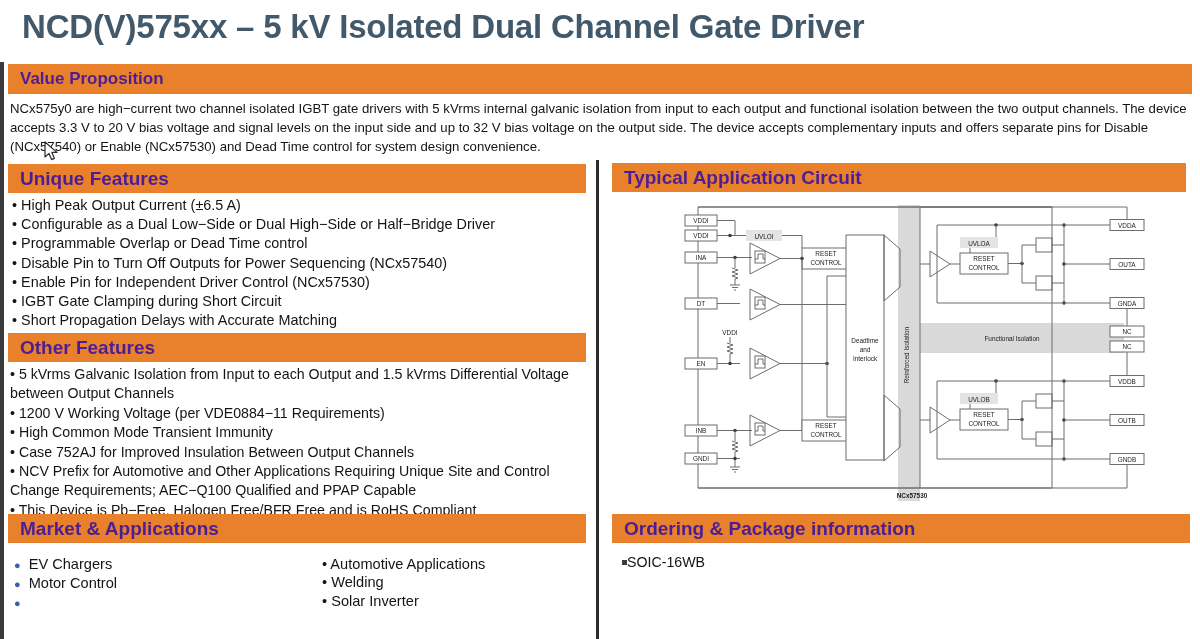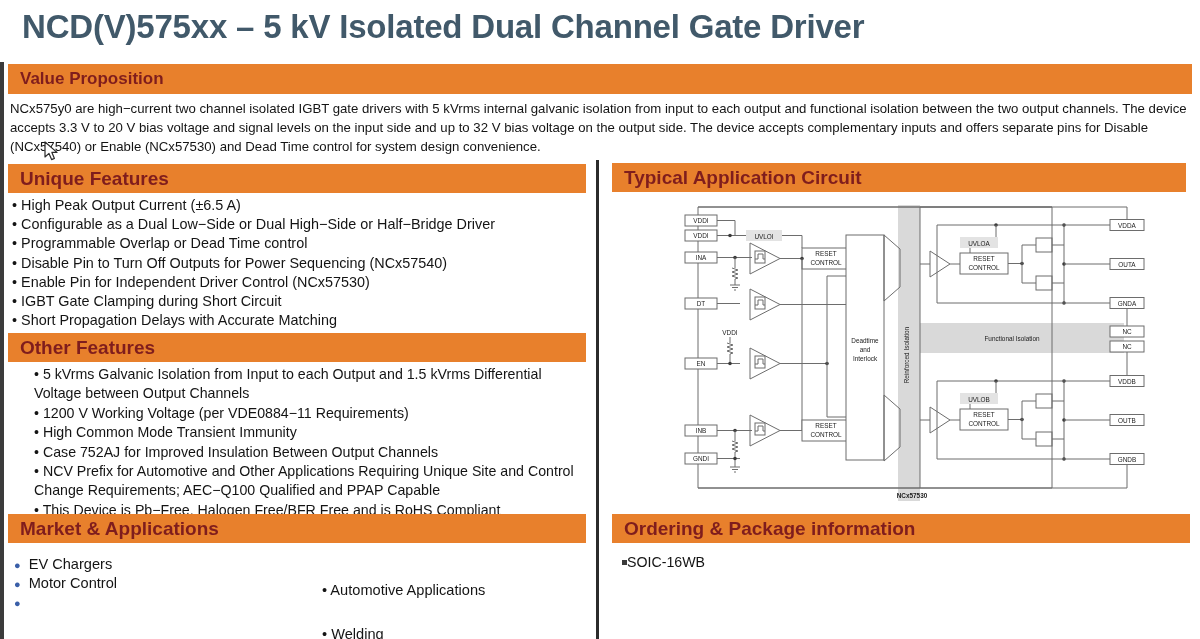--- a/index.html
+++ b/index.html
@@ -30,21 +30,21 @@
   
   .center-divider{
     position:absolute;left:596px;top:160px;width:3px;height:479px;
     background:#2b2b2b;
   }
 
   
   .hdr{
     position:absolute;
     background:#e8802c;
-    color:#7f1d1d;
+    color:#4c1d95;
     font-weight:bold;
     box-sizing:border-box;
     display:flex;align-items:center;
     padding-left:12px;
   }
 
   #hdr-value{left:8px;top:64px;width:1184px;height:30px;font-size:17px;}
   #hdr-unique{left:8px;top:164px;width:578px;height:29px;font-size:19px;}
   #hdr-other{left:8px;top:333px;width:578px;height:29px;font-size:19px;}
   #hdr-market{left:8px;top:514px;width:578px;height:29px;font-size:19px;}
@@ -56,32 +56,32 @@
     position:absolute;left:10px;top:99px;width:1180px;
     font-size:13.2px;line-height:19px;color:#141414;
   }
   .feat-list{
     position:absolute;
     font-size:14.4px;line-height:19.2px;color:#141414;
   }
   .feat-list .li{white-space:nowrap;}
   #list-unique{left:12px;top:196px;width:575px;}
   #list-other{left:10px;top:365px;width:578px;font-size:14.2px;line-height:19.4px;}
-  #list-other .li{white-space:normal;margin-left:24px;}
+  #list-other .li{white-space:normal;}
 
   
   .mkt{
     position:absolute;top:556px;font-size:14.6px;line-height:17.5px;color:#141414;
   }
   #mkt-col1{left:14px;width:300px;}
   #mkt-col2{left:322px;width:260px;}
   #mkt-col1 .mrow{display:flex;gap:8px;align-items:baseline;}
   #mkt-col1 .bullet{color:#3a5fa8;font-size:11px;line-height:17.5px;}
   #mkt-col1 .mrow{padding-bottom:0.8px;}
-  #mkt-col2 .mrow{padding-bottom:0.8px;margin-top:26px;}
+  #mkt-col2 .mrow{padding-bottom:0.8px;}
 
   
   .ord{
     position:absolute;left:622px;top:554px;font-size:14.2px;color:#141414;
     display:flex;align-items:baseline;
   }
   .ord .sqbullet{
     width:5px;height:5px;background:#3a3a3a;display:inline-block;
     position:relative;top:-2px;
   }

